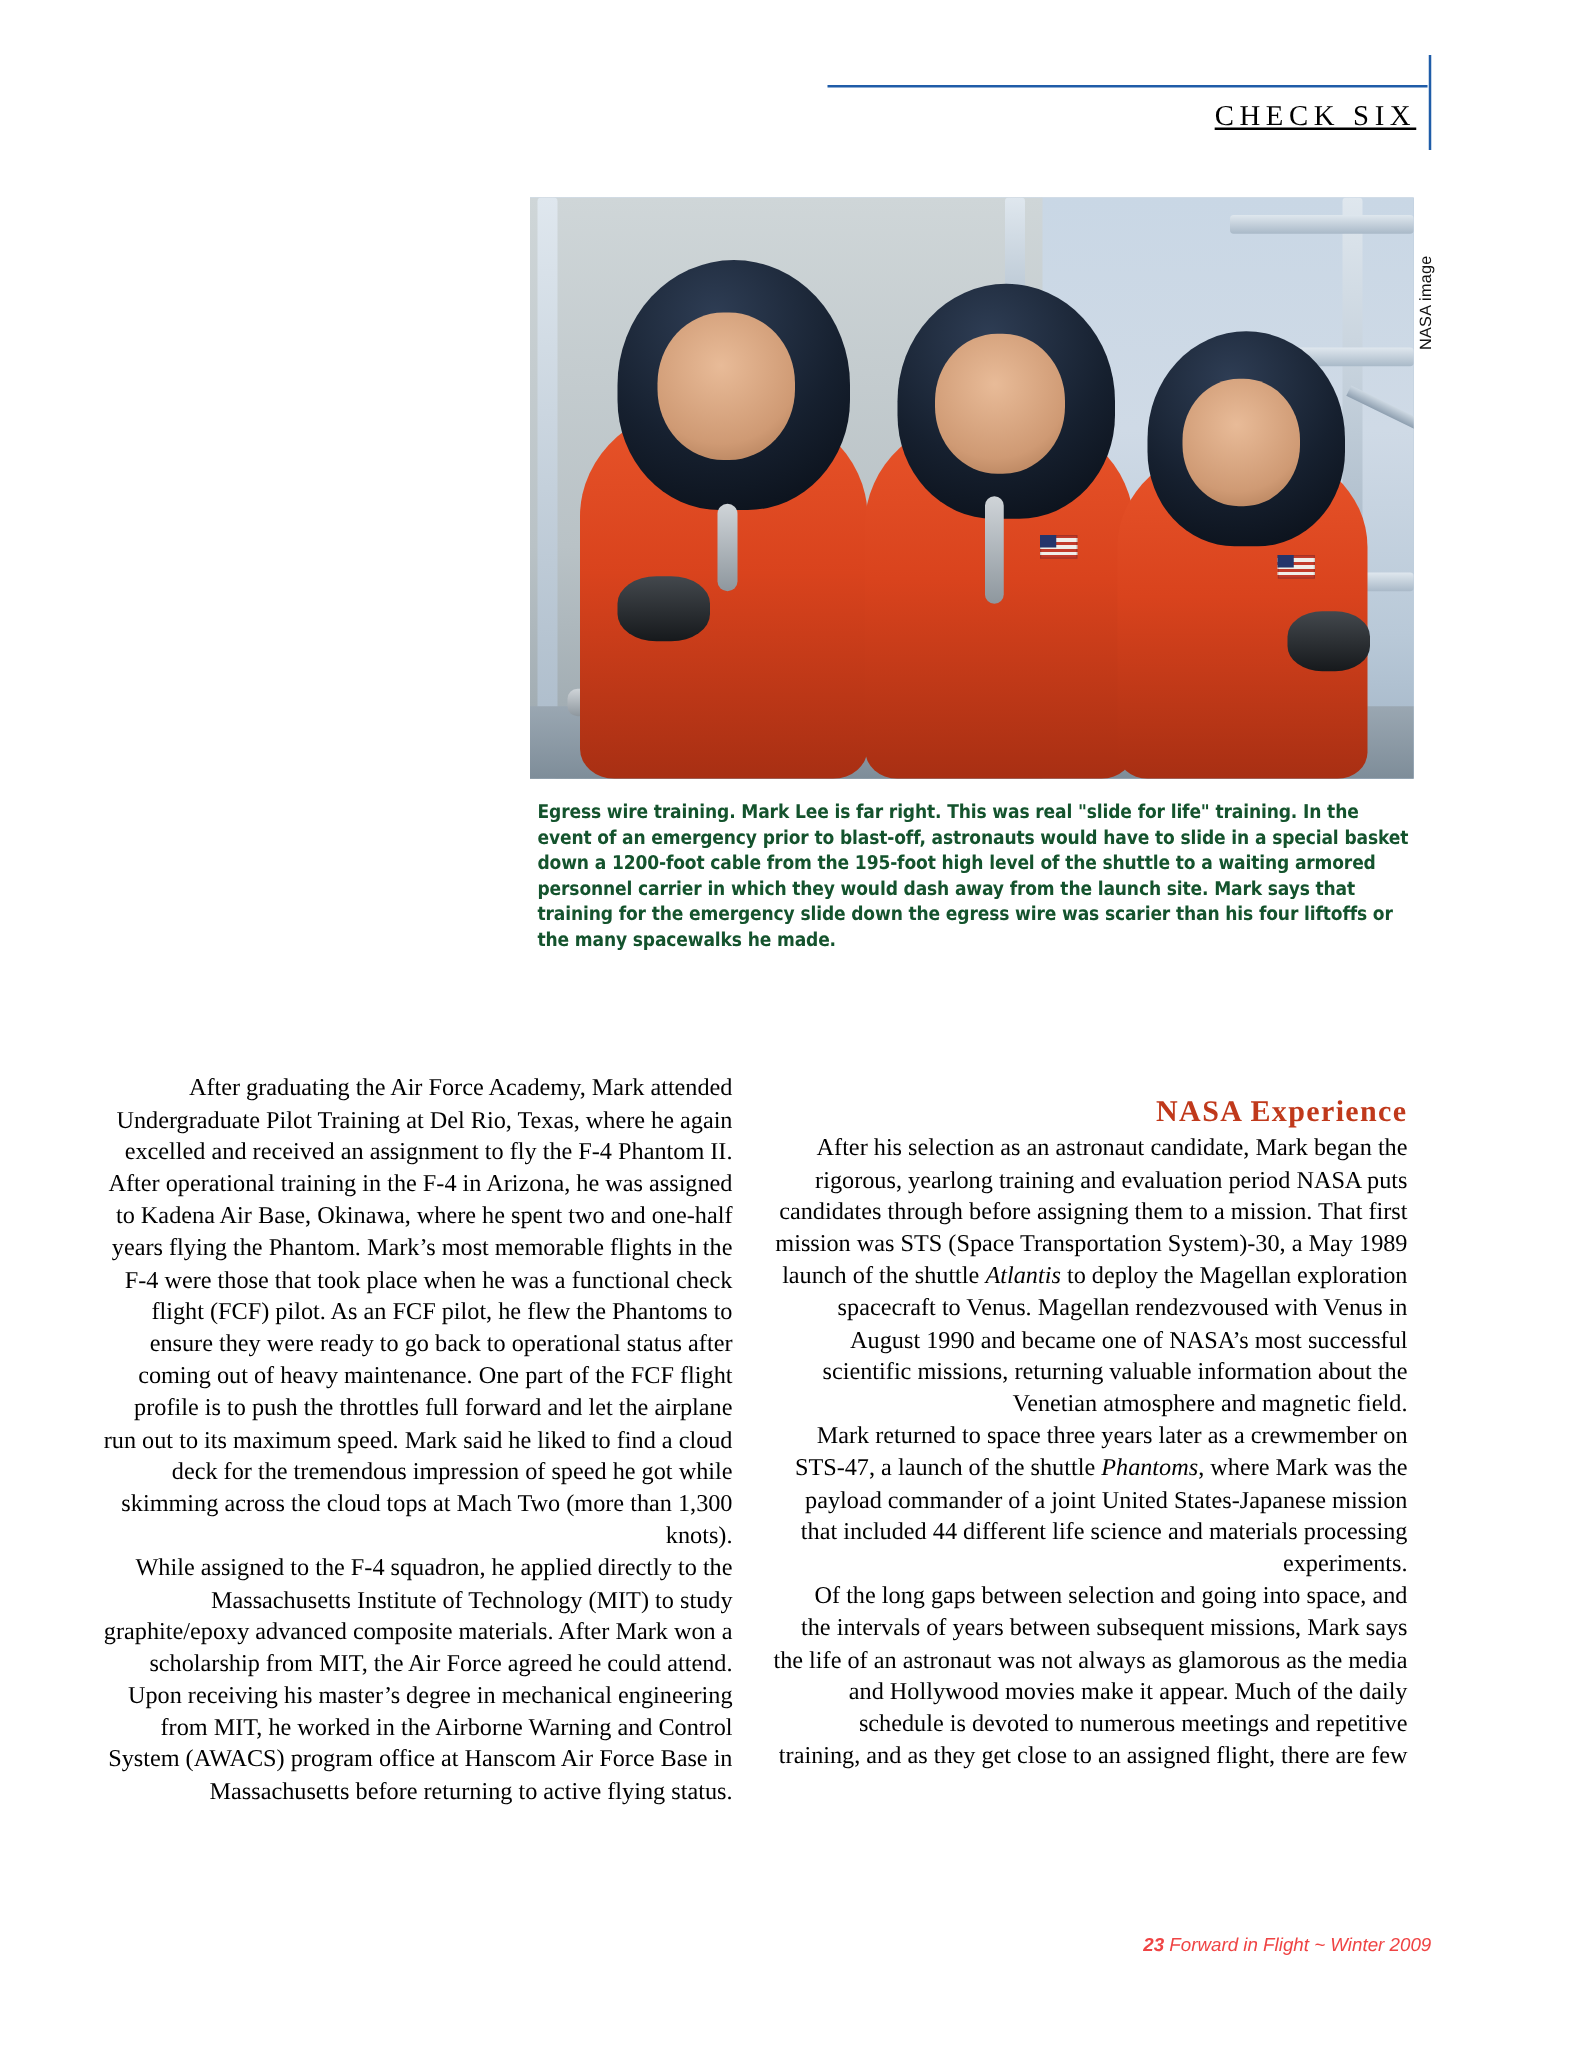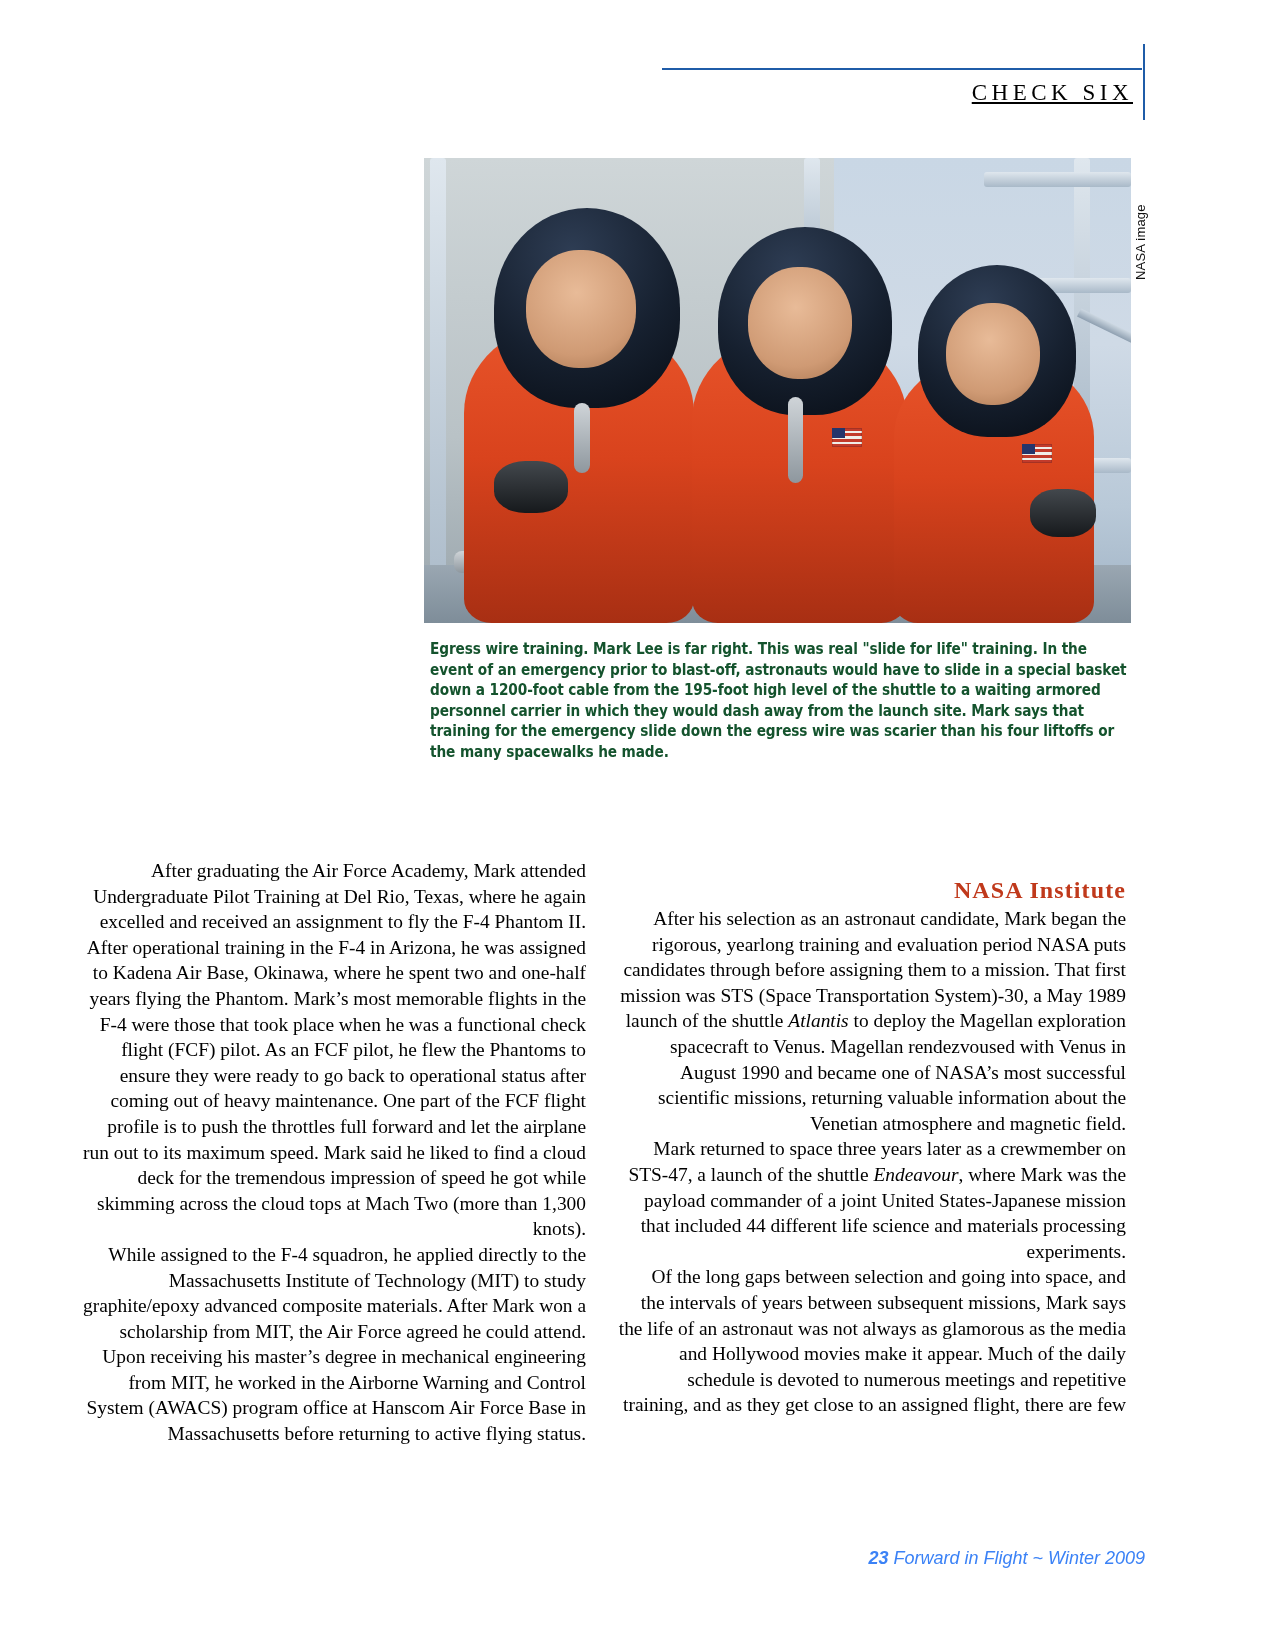--- a/index.html
+++ b/index.html
@@ -130,22 +130,22 @@
   
   #page-footer {
     position: absolute;
     left: 0;
     top: 1548px;
     width: 1275px;
     text-align: right;
     padding-right: 130px;
     box-sizing: border-box;
     font-family: "Liberation Sans", "DejaVu Sans", sans-serif;
-    font-size: 18px;
-    color: #3b82f6;
+    font-size: 15px;
+    color: #ef4444;
   }
   #page-footer .pagenum {
     font-weight: bold;
     font-style: italic;
   }
   #page-footer .pubinfo {
     font-style: italic;
   }
 
   
@@ -286,23 +286,23 @@
 <div class="caption">Egress wire training.  Mark Lee is far right. This was real "slide for life"  training. In the event of an emergency prior to blast-off, astronauts would have to slide in a special basket down a 1200-foot cable from the 195-foot high level of the shuttle to a waiting armored personnel carrier in which they would dash away from the launch site. Mark says that training for the emergency slide down the egress wire was scarier than his four liftoffs or the many spacewalks he made.</div>
 
 <div id="body-columns">
 
   <div class="col col-left">
     <p>After graduating the Air Force Academy, Mark attended Undergraduate Pilot Training at Del Rio, Texas, where he again excelled and received an assignment to fly the F-4 Phantom II. After operational training in the F-4 in Arizona, he was assigned to Kadena Air Base, Okinawa, where he spent two and one-half years flying the Phantom. Mark’s most memorable flights in the F-4 were those that took place when he was a functional check flight (FCF) pilot. As an FCF pilot, he flew the Phantoms to ensure they were ready to go back to operational status after coming out of heavy maintenance. One part of the FCF flight profile is to push the throttles full forward and let the airplane run out to its maximum speed. Mark said he liked to find a cloud deck for the tremendous impression of speed he got while skimming across the cloud tops at Mach Two (more than 1,300 knots).</p>
     <p>While assigned to the F-4 squadron, he applied directly to the Massachusetts Institute of Technology (MIT) to study graphite/epoxy advanced composite materials. After Mark won a scholarship from MIT, the Air Force agreed he could attend. Upon receiving his master’s degree in mechanical engineering from MIT, he worked in the Airborne Warning and Control System (AWACS) program office at Hanscom Air Force Base in Massachusetts before returning to active flying status.</p>
   </div>
 
   <div class="col col-right">
-    <h2 class="section-heading">NASA Institute</h2>
+    <h2 class="section-heading">NASA Experience</h2>
     <p class="no-indent">After his selection as an astronaut candidate, Mark began the rigorous, yearlong training and evaluation period NASA puts candidates through before assigning them to a mission. That first mission was STS (Space Transportation System)-30, a May 1989 launch of the shuttle <em>Atlantis</em> to deploy the Magellan exploration spacecraft to Venus. Magellan rendezvoused with Venus in August 1990 and became one of NASA’s most successful scientific missions, returning valuable information about the Venetian atmosphere and magnetic field.</p>
-    <p>Mark returned to space three years later as a crewmember on STS-47, a launch of the shuttle <em>Endeavour</em>, where Mark was the payload commander of a joint United States-Japanese mission that included 44 different life science and materials processing experiments.</p>
+    <p>Mark returned to space three years later as a crewmember on STS-47, a launch of the shuttle <em>Phantoms</em>, where Mark was the payload commander of a joint United States-Japanese mission that included 44 different life science and materials processing experiments.</p>
     <p>Of the long gaps between selection and going into space, and the intervals of years between subsequent missions, Mark says the life of an astronaut was not always as glamorous as the media and Hollywood movies make it appear. Much of the daily schedule is devoted to numerous meetings and repetitive training, and as they get close to an assigned flight, there are few</p>
   </div>
 
 </div>
 
 <div id="page-footer">
   <span class="pagenum">23</span><span> </span><span class="pubinfo">Forward in Flight ~ Winter 2009</span>
 </div>
 
 </body></html>

